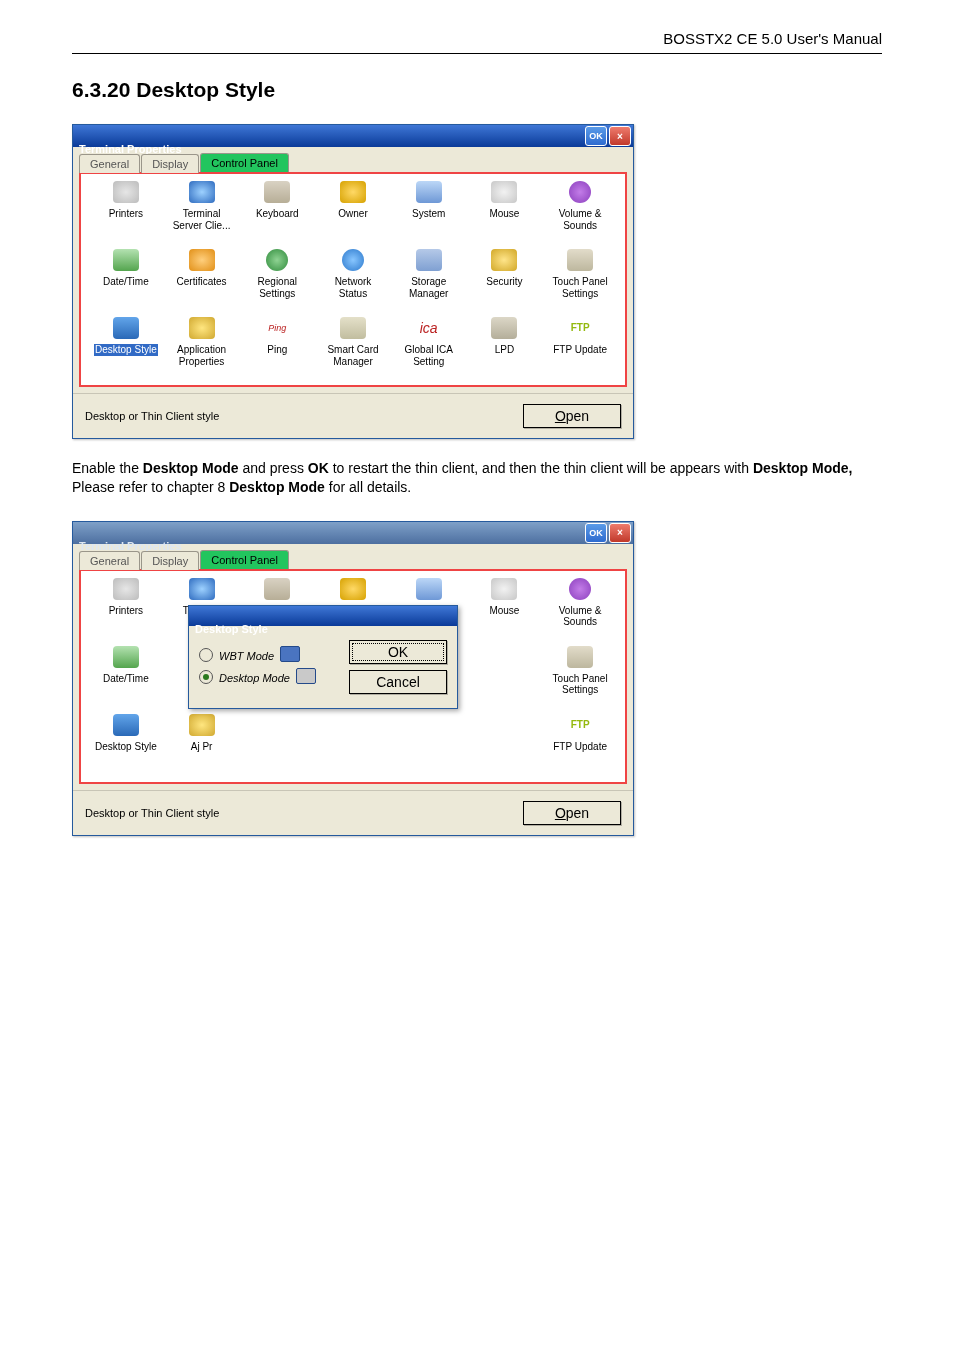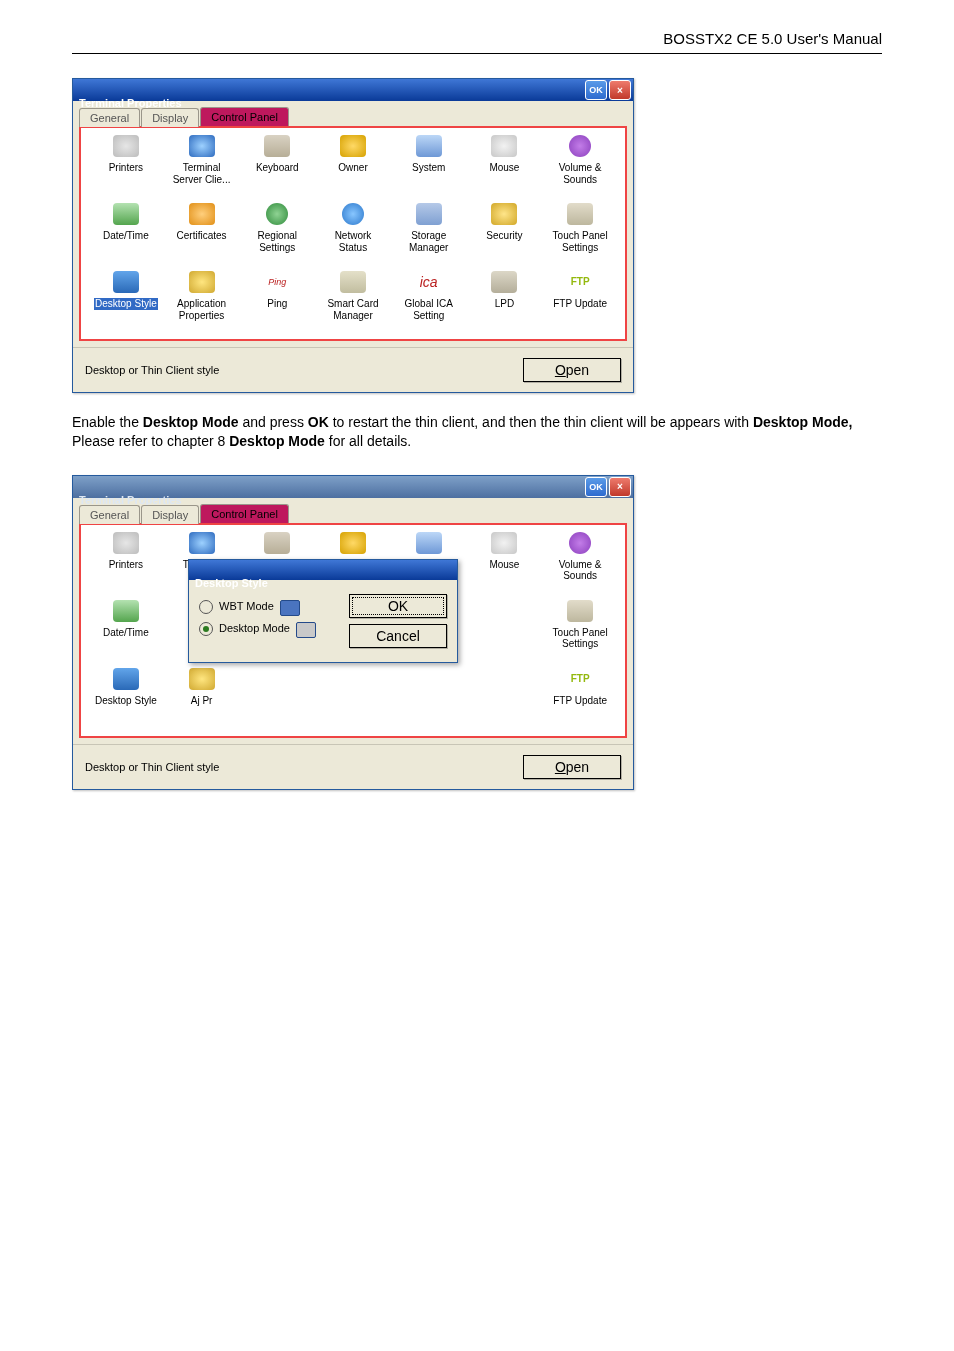--- a/index.html
+++ b/index.html
@@ -87,21 +87,21 @@
     border: 1px solid #9a968a;
     border-bottom: none;
     background: #ece9d8;
     border-radius: 3px 3px 0 0;
     margin-right: 1px;
     color: #555;
     position: relative;
     top: 1px;
   }
   .tab.active {
-    background: #be185d;
+    background: #22c55e;
     color: #000;
     z-index: 2;
     top: 0;
   }
   .tab-body {
     margin: 0 6px 6px 6px;
     border: 2px solid #ef4444;
     background: #fff;
     padding: 1px 8px 8px 8px;
   }
@@ -175,23 +175,24 @@
   .modal .titlebar { height: 20px; }
   .modal-body {
     padding: 14px 10px 14px 10px;
     display: flex;
     align-items: flex-start;
     gap: 12px;
   }
   .radio-col { flex: 1; }
   .radio-row {
     display: flex;
-    align-items: flex-start;
+    align-items: flex-end;
     gap: 6px;
     margin: 6px 0;
+    font-style: italic;
   }
   .radio {
     width: 12px;
     height: 12px;
     border: 1px solid #555;
     border-radius: 50%;
     display: inline-flex;
     align-items: center;
     justify-content: center;
   }
@@ -250,20 +251,23 @@
   .ic-lpd       { background: linear-gradient(#dcd7c7, #b4ae9a); }
   .ic-ftp       { color:#94b90f; font-size:10px; font-family:Arial; font-weight:bold; }
 </style>
 </head>
 <body>
 
 <div class="page">
   <div class="header-line">BOSSTX2 CE 5.0 User's Manual</div>
   <hr class="hr">
 
+  <h2 class="section-title">
+    <span>6.3.20</span> <span>Desktop Style</span>
+  </h2>
 
 
   <div class="window">
     <div class="titlebar">
       <span class="title">Terminal Properties</span>
       <span class="win-btn ok">OK</span>
       <span class="win-btn close">×</span>
     </div>
     <div class="tabs">
       <div class="tab">General</div>

